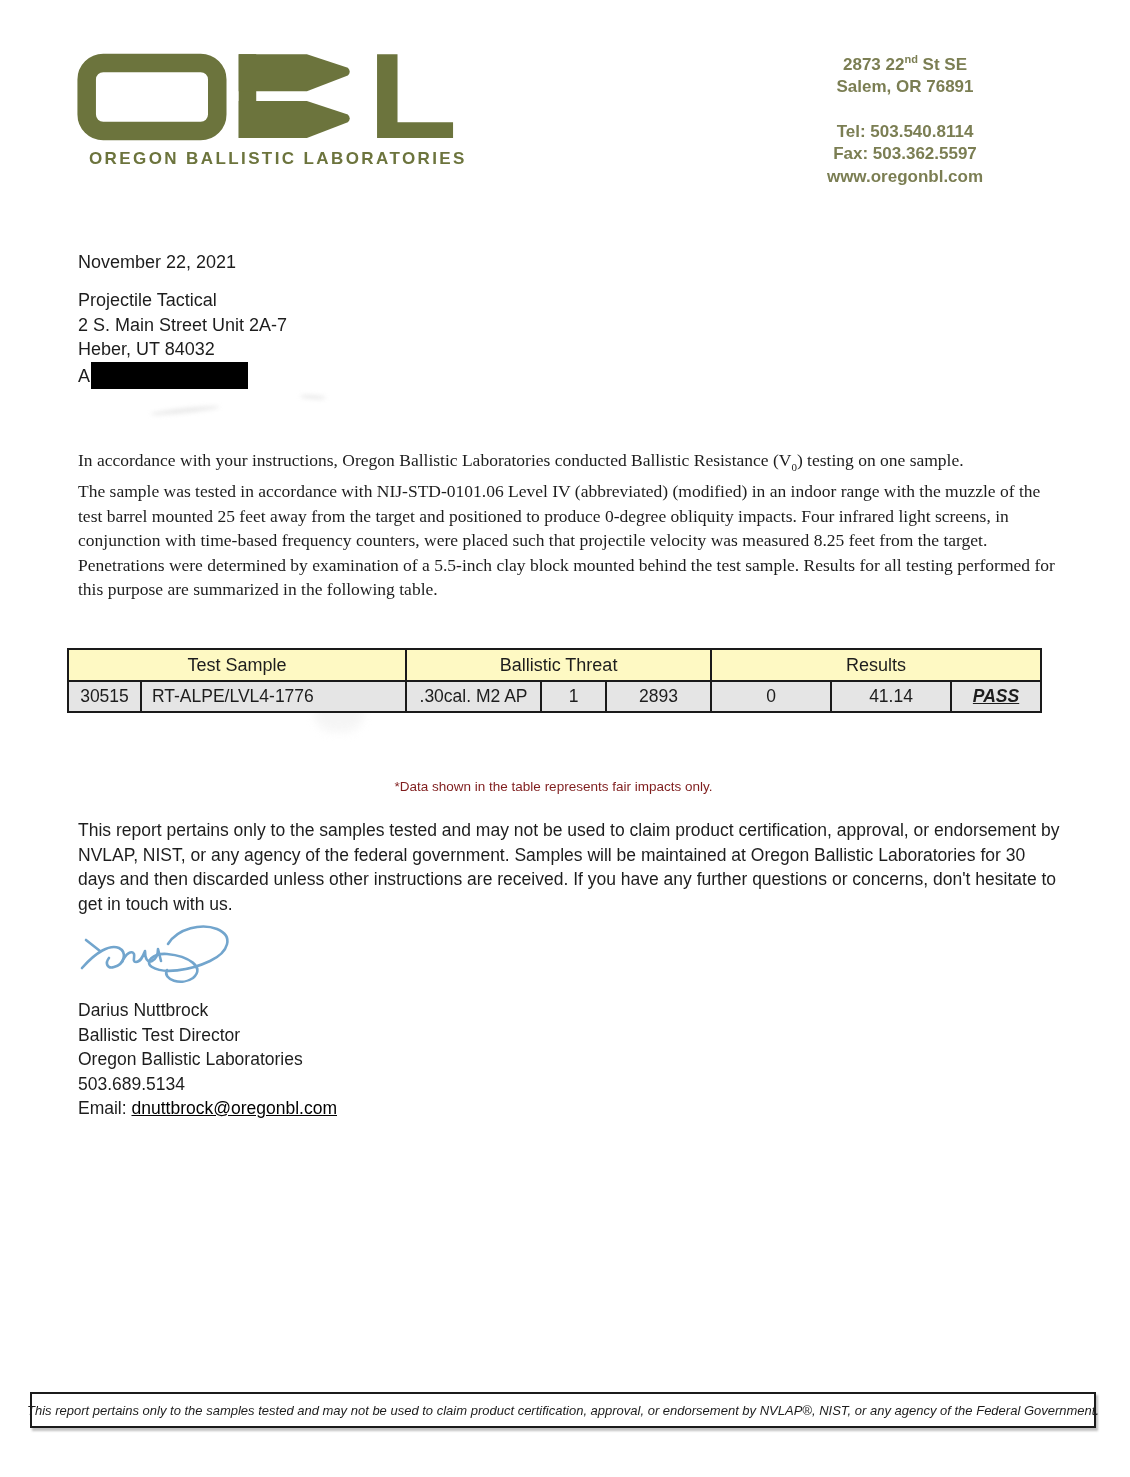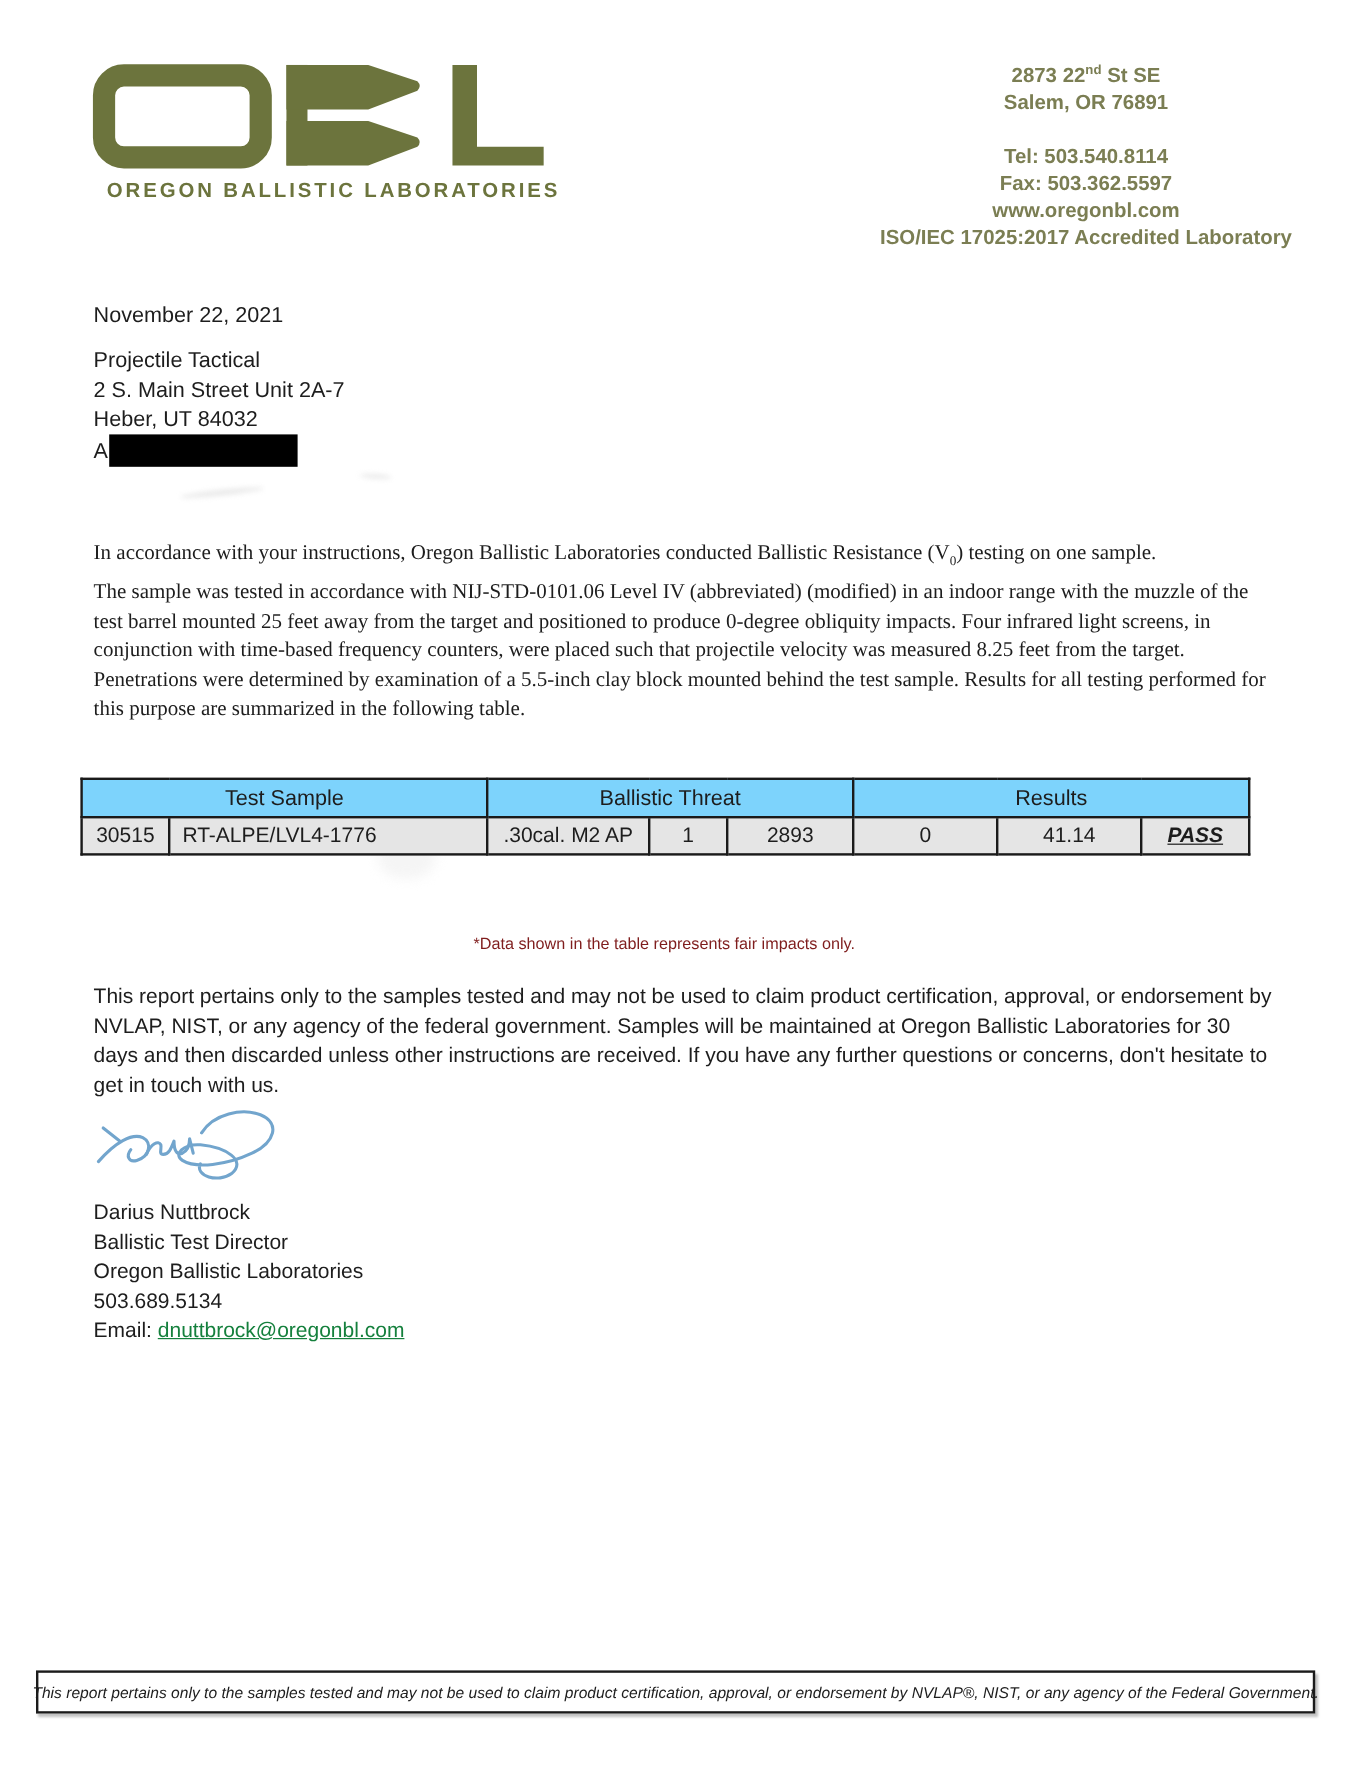--- a/index.html
+++ b/index.html
@@ -38,34 +38,34 @@
   sub.vsub { font-size:11px; }
 
   
   .results-table {
     position:absolute; left:67px; top:648px; width:973px;
     border-collapse:collapse; table-layout:fixed; font-size:17.5px;
   }
   .results-table th, .results-table td {
     border:2px solid #1a1a1a; text-align:center; vertical-align:middle; padding:1px 4px;
   }
-  .row-group th { background:#7dd3fc; font-weight:400; height:32px; font-size:18px; }
+  .row-group th { background:#fef9c3; font-weight:400; height:32px; font-size:18px; }
   .row-cols th { background:#ffffff; font-weight:400; height:66px; line-height:21px; }
   .row-data td { background:#e5e5e5; height:31px; }
   td.cell-model { text-align:left; padding-left:10px; }
   .pass-val { font-weight:700; font-style:italic; text-decoration:underline; }
   .footnote {
     position:absolute; left:67px; top:779px; width:973px;
     text-align:center; font-size:13.5px; color:#7f1d1d;
   }
 
   
   .signature-svg { position:absolute; left:76px; top:918px; width:172px; height:78px; }
   .sig-block { position:absolute; left:78px; top:998px; font-size:17.5px; line-height:24.5px; }
-  .email-link { color:#15803d; text-decoration:underline; cursor:pointer; }
+  .email-link { color:#000000; text-decoration:underline; cursor:pointer; }
 
   
   .footer-box {
     position:absolute; left:30px; top:1392px; width:1066px; height:36px;
     border:2px solid #1b1b1b; box-shadow:2px 3px 2px rgba(120,120,120,.45);
     display:flex; align-items:center; justify-content:center;
     font-size:13px; font-style:italic; color:#1d1d1d; padding:0 10px; white-space:nowrap;
   }
 
   
@@ -91,21 +91,20 @@
     </svg>
     <div class="wordmark">OREGON BALLISTIC LABORATORIES</div>
   </div>
 
   <div class="contact-block">
     <div><span>2873 22</span><sup>nd</sup><span> St SE</span></div>
     <div>Salem, OR 76891</div>
     <div class="c-tel">Tel: 503.540.8114</div>
     <div>Fax: 503.362.5597</div>
     <div>www.oregonbl.com</div>
-    <div>ISO/IEC 17025:2017 Accredited Laboratory</div>
   </div>
 
   <div class="date">November 22, 2021</div>
   <div class="recipient">
     <div>Projectile Tactical</div>
     <div>2 S. Main Street Unit 2A-7</div>
     <div>Heber, UT 84032</div>
     <div><span>A</span><span class="redaction"></span></div>
   </div>
 

